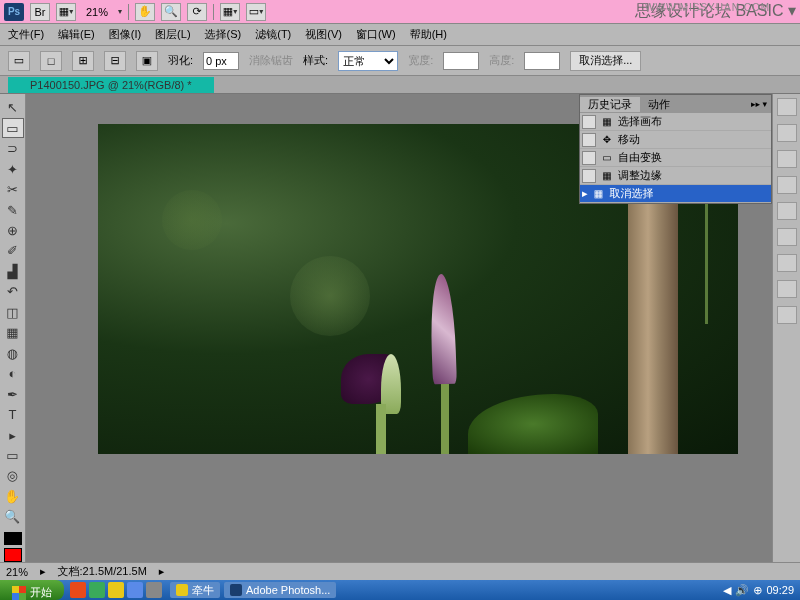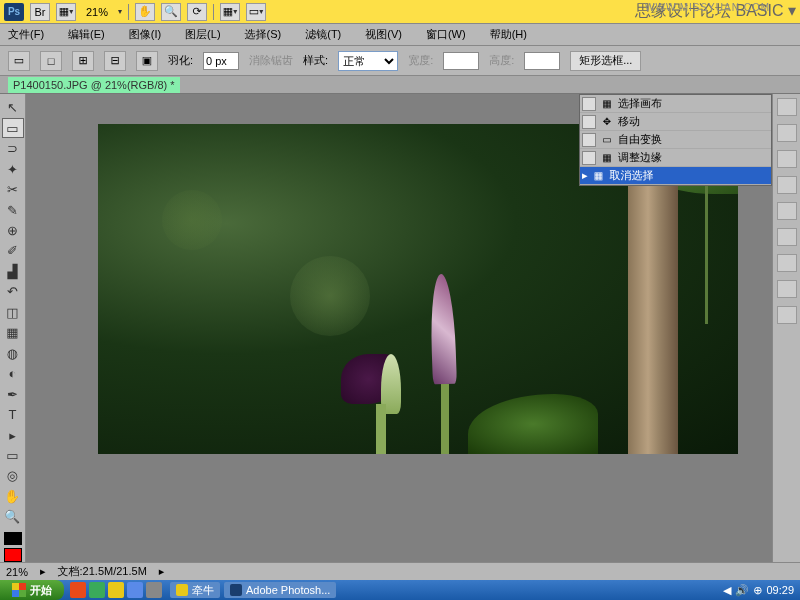--- a/index.html
+++ b/index.html
@@ -1,31 +1,31 @@
 <!DOCTYPE html>
 <html><head>
 <meta charset="utf-8">
 <style>
 *{margin:0;padding:0;box-sizing:border-box;font-family:"Microsoft YaHei",SimSun,sans-serif;font-size:11px}
 body{background:#535353;width:800px;height:600px;overflow:hidden;position:relative}
-.top-bar{background:#fde047;height:24px;display:flex;align-items:center;padding:0 4px;gap:6px;border-bottom:1px solid #888}
+.top-bar{background:#f9a8d4;height:24px;display:flex;align-items:center;padding:0 4px;gap:6px;border-bottom:1px solid #888}
 .ps-logo{width:20px;height:18px;background:#1a3e6e;color:#7ab4e8;display:flex;align-items:center;justify-content:center;font-weight:bold;border-radius:2px;font-size:10px}
 .top-icon{width:20px;height:18px;background:#ddd;border:1px solid #999;display:flex;align-items:center;justify-content:center}
 .zoom-disp{padding:0 4px}
 .dd-arrow{font-size:8px;color:#333}
 .brand-text{margin-left:auto;color:#666;font-size:16px}
-.menu-bar{background:#b8b8b8;height:22px;display:flex;align-items:center;padding:0 8px;gap:24px;border-bottom:1px solid #888}
+.menu-bar{background:#b8b8b8;height:22px;display:flex;align-items:center;padding:0 8px;gap:14px;border-bottom:1px solid #888}
 .menu-item{cursor:pointer}
 .options-bar{background:#b8b8b8;height:30px;display:flex;align-items:center;padding:0 8px;gap:10px;border-bottom:1px solid #888}
 .opt-icon{width:22px;height:20px;border:1px solid #999;background:#ccc;display:flex;align-items:center;justify-content:center}
 .opt-input{width:36px;height:18px;border:1px solid #888;background:#fff;padding:0 2px}
 .opt-btn{height:20px;padding:0 8px;background:#ddd;border:1px solid #999}
 .opt-sel{height:20px;width:60px;border:1px solid #7a9cc7;background:#fff}
 .doc-tab{background:#a8a8a8;height:18px;display:flex;align-items:center;padding:0 8px;color:#333;border-bottom:1px solid #777}
-.doc-tab span:first-child{background:#86efac;padding:2px 5px}
+.doc-tab span:first-child{background:#14b8a6;padding:2px 22px}
 .workspace{position:absolute;top:94px;left:26px;right:28px;bottom:38px;background:#808080}
 .canvas{position:absolute;left:72px;top:30px;width:640px;height:330px;background:#2a4a2a;overflow:hidden}
 .photo{width:100%;height:100%;position:relative;background:radial-gradient(ellipse at 20% 30%,#4a6a3a 0%,#1a3515 40%,#0a1a08 100%)}
 .blur1{position:absolute;left:30%;top:40%;width:80px;height:80px;background:radial-gradient(circle,#6a8a4a88,transparent);border-radius:50%}
 .blur2{position:absolute;left:10%;top:20%;width:60px;height:60px;background:radial-gradient(circle,#5a7a3a66,transparent);border-radius:50%}
 .branch{position:absolute;right:60px;top:0;width:50px;height:100%;background:linear-gradient(90deg,#8a7558,#b8a080 40%,#9a8568 60%,#6a5540)}
 .bud1{position:absolute;left:52%;bottom:0;width:28px;height:180px}
 .bud1-tip{width:24px;height:110px;background:linear-gradient(45deg,#6a3868,#d8b8d0,#8a4878);border-radius:50% 50% 10% 10%/70% 70% 10% 10%;transform:rotate(-2deg)}
 .bud1-stem{width:8px;height:70px;background:#7a9a4a;margin:0 auto}
 .flower{position:absolute;left:38%;bottom:0;width:80px;height:150px}
@@ -45,21 +45,21 @@
 .panel-tabs{display:flex;background:#969696;height:18px;align-items:center}
 .ptab{padding:0 8px;font-size:11px}
 .ptab.active{background:#b8b8b8}
 .ptab-end{margin-left:auto;padding:0 4px;font-size:9px}
 .hist-row{display:flex;align-items:center;height:18px;padding:0 2px;gap:4px;border-bottom:1px solid #aaa}
 .hist-row.sel{background:#2862c7;color:#fff}
 .hist-chk{width:14px;height:14px;border:1px solid #888;background:#ddd}
 .hist-icon{width:14px;height:14px;display:flex;align-items:center;justify-content:center;font-size:10px}
 .status-bar{position:absolute;bottom:20px;left:0;right:0;height:18px;background:#b8b8b8;display:flex;align-items:center;padding:0 6px;gap:12px;border-top:1px solid #888;font-size:10px}
 .taskbar{position:absolute;bottom:0;left:0;right:0;height:20px;background:linear-gradient(#3a7ac8,#1a5aa8);display:flex;align-items:center;color:#fff}
-.start-btn{background:linear-gradient(#5aaa3a,#2a7a1a);height:100%;padding:0 12px;display:flex;align-items:center;gap:4px;font-weight:bold;border-radius:0 8px 8px 0}
+.start-btn{background:linear-gradient(#5aaa3a,#2a7a1a);height:100%;padding:0 12px;display:flex;align-items:flex-end;gap:4px;font-weight:normal;border-radius:0 8px 8px 0}
 .win-logo{width:14px;height:14px;background:conic-gradient(#e83a1a 0 25%,#5aaa3a 25% 50%,#3a7ae8 50% 75%,#e8c81a 75%)}
 .tb-icons{display:flex;gap:3px;padding:0 6px}
 .tb-ico{width:16px;height:16px;border-radius:2px}
 .tb-task{background:#5a8ac8;height:16px;padding:0 6px;margin:0 2px;display:flex;align-items:center;gap:4px;border-radius:2px;font-size:10px}
 .tb-tray{margin-left:auto;display:flex;align-items:center;gap:4px;padding:0 6px;font-size:10px}
 .watermark{position:absolute;top:2px;right:30px;color:#888;font-size:10px;z-index:20;letter-spacing:1px}
 </style>
 </head>
 <body>
 
@@ -101,21 +101,21 @@
   <div class="opt-icon">▣</div>
   <span>羽化:</span>
   <input class="opt-input" value="0 px" style="">
   <span style="color:#888">消除锯齿</span>
   <span>样式:</span>
   <select class="opt-sel"><option>正常</option></select>
   <span style="color:#888">宽度:</span>
   <input class="opt-input" disabled="" style="">
   <span style="color:#888">高度:</span>
   <input class="opt-input" disabled="" style="">
-  <button class="opt-btn">矩形选框...</button>
+  <button class="opt-btn">取消选择...</button>
 </div>
 
 <div class="doc-tab">
   <span>P1400150.JPG @ 21%(RGB/8) *</span>
 </div>
 
 <div class="tools">
   <div class="tool">↖</div>
   <div class="tool sel">▭</div>
   <div class="tool">⊃</div>
@@ -157,20 +157,25 @@
       <div class="flower">
           <div class="petal"></div>
           <div class="fbud"></div>
           <div class="fstem"></div>
         </div>
     </div>
   </div>
 </div>
 
 <div class="history-panel">
+  <div class="panel-tabs">
+    <div class="ptab active">历史记录</div>
+    <div class="ptab">动作</div>
+    <div class="ptab-end">▸▸ ▾</div>
+  </div>
   <div class="hist-row">
       <div class="hist-chk"></div>
       <div class="hist-icon">▦</div>
       <span>选择画布</span>
     </div>
   <div class="hist-row">
       <div class="hist-chk"></div>
       <div class="hist-icon">✥</div>
       <span>移动</span>
     </div>

